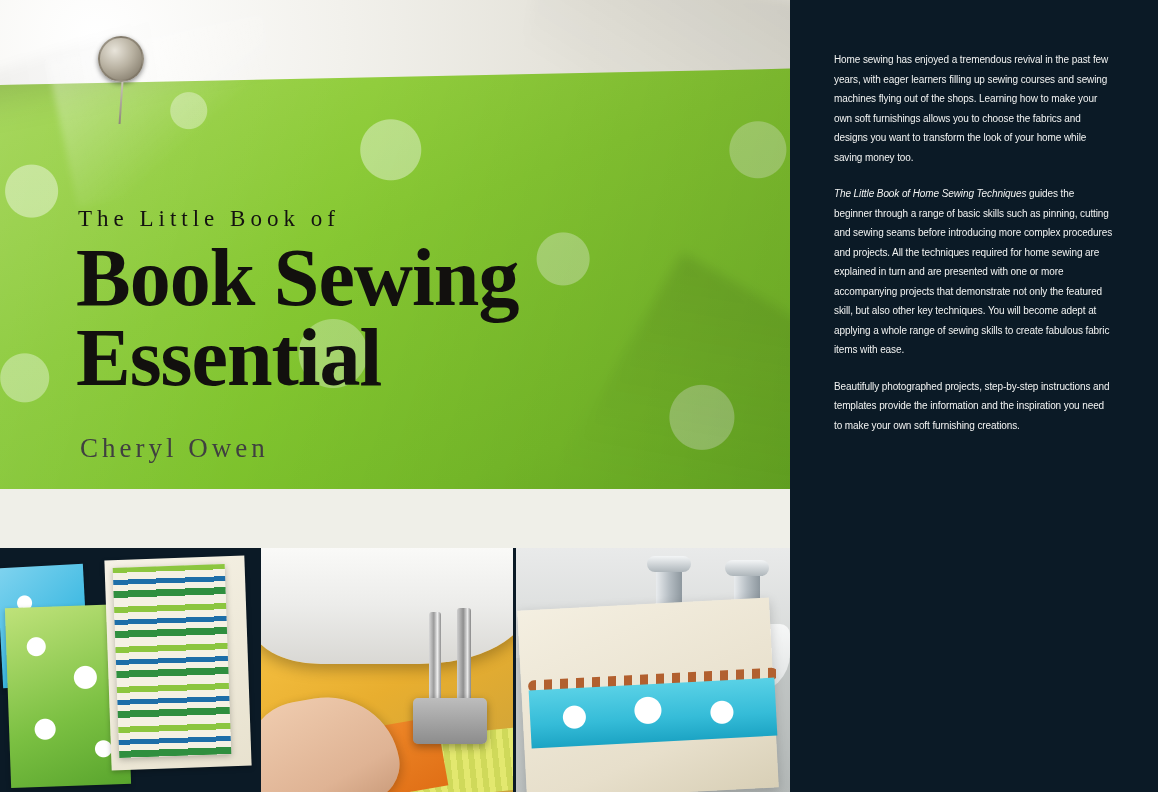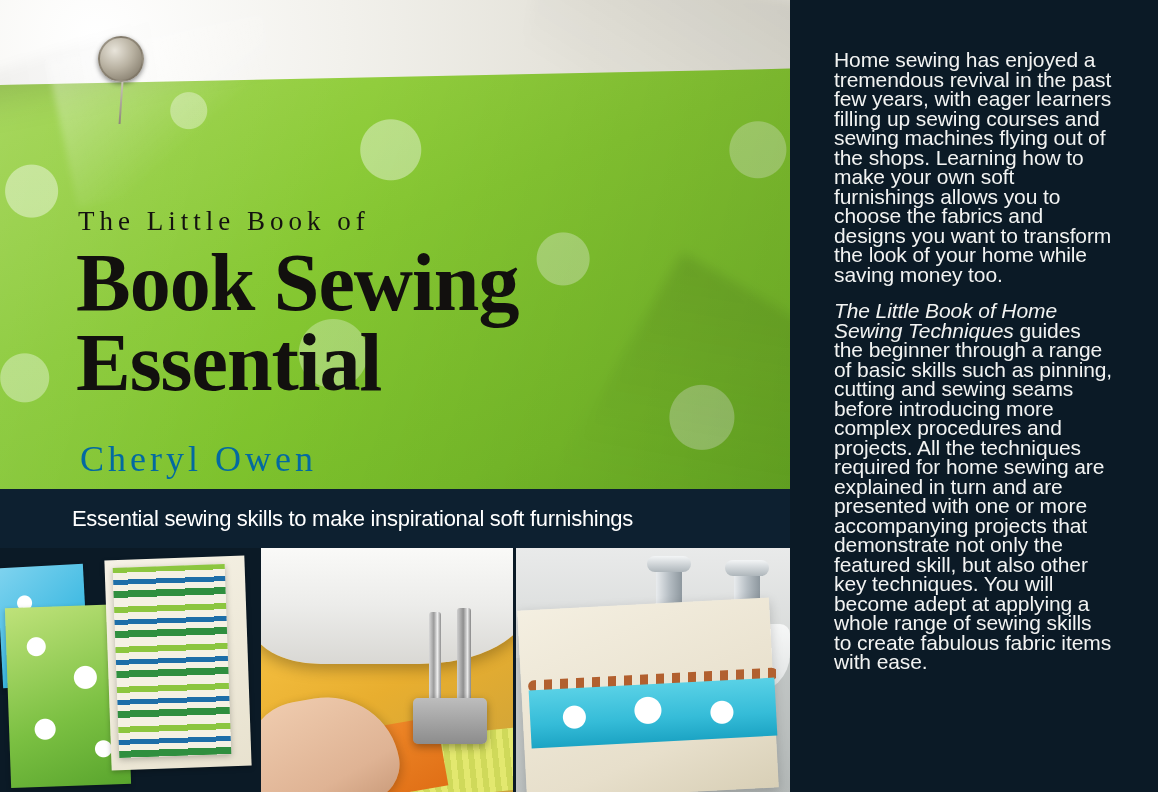--- a/index.html
+++ b/index.html
@@ -108,41 +108,41 @@
 
   
   .cover-type {
     position: absolute;
     left: 76px; top: 206px;
     width: 640px;
     color: #14110f;
   }
   .title-small {
     font-family: "Liberation Serif", serif;
-    font-size: 27px;
+    font-size: 23px;
     letter-spacing: 5px;
     color: #141210;
     margin: 0 0 6px 2px;
   }
   .title-main {
     font-family: "Liberation Serif", serif;
     font-weight: bold;
     font-size: 82px;
     line-height: 0.98;
     letter-spacing: -1px;
     margin: 0;
     color: #12100e;
   }
   .title-main .line2 { display: block; }
   .author {
     font-family: "Liberation Serif", serif;
-    font-size: 36px;
+    font-size: 27px;
     letter-spacing: 4px;
     margin: 34px 0 0 4px;
-    color: #0369a1;
+    color: #404040;
   }
 
   
   .strapline {
     position: absolute;
     left: 0; top: 489px;
     width: 790px; height: 59px;
     background: #0d2030;
     color: #ffffff;
     display: flex;
@@ -305,21 +305,21 @@
   
   .blurb {
     position: relative;
     width: 368px; height: 792px;
     background: #0b1a26;
     padding: 50px 44px 40px 44px;
     color: #f2f3f2;
   }
   .blurb p {
     font-family: "Liberation Sans", sans-serif;
-    font-size: 21px;
+    font-size: 10px;
     line-height: 19.5px;
     margin: 0 0 17px 0;
     letter-spacing: -0.1px;
   }
   .blurb .ital { font-style: italic; }
 </style>
 </head>
 <body>
 
 <div id="page">
@@ -338,23 +338,20 @@
 
     <div class="cover-type">
       <p class="title-small">The Little Book of</p>
       <h1 class="title-main">
         <span>Book Sewing</span>
         <span class="line2">Essential</span>
       </h1>
       <p class="author">Cheryl Owen</p>
     </div>
 
-    <div class="strapline">
-      <span>Essential sewing skills to make inspirational soft furnishings</span>
-    </div>
 
     <div class="photo-strip">
 
       <div class="thumb t1">
         <div class="t1-bg"></div>
         <div class="sq blue-floral"></div>
         <div class="sq green-floral"></div>
         <div class="sq cream"></div>
         <div class="stripes"></div>
       </div>
@@ -381,15 +378,16 @@
         <div class="towel-ric"></div>
         <div class="towel-band"></div>
       </div>
 
     </div>
   </div>
 
   <div class="blurb">
     <p>Home sewing has enjoyed a tremendous revival in the past few years, with eager learners filling up sewing courses and sewing machines flying out of the shops. Learning how to make your own soft furnishings allows you to choose the fabrics and designs you want to transform the look of your home while saving money too.</p>
     <p><span class="ital">The Little Book of Home Sewing Techniques</span><span> guides the beginner through a range of basic skills such as pinning, cutting and sewing seams before introducing more complex procedures and projects. All the techniques required for home sewing are explained in turn and are presented with one or more accompanying projects that demonstrate not only the featured skill, but also other key techniques. You will become adept at applying a whole range of sewing skills to create fabulous fabric items with ease.</span></p>
+    <p>Beautifully photographed projects, step-by-step instructions and templates provide the information and the inspiration you need to make your own soft furnishing creations.</p>
   </div>
 
 </div>
 
 </body></html>

